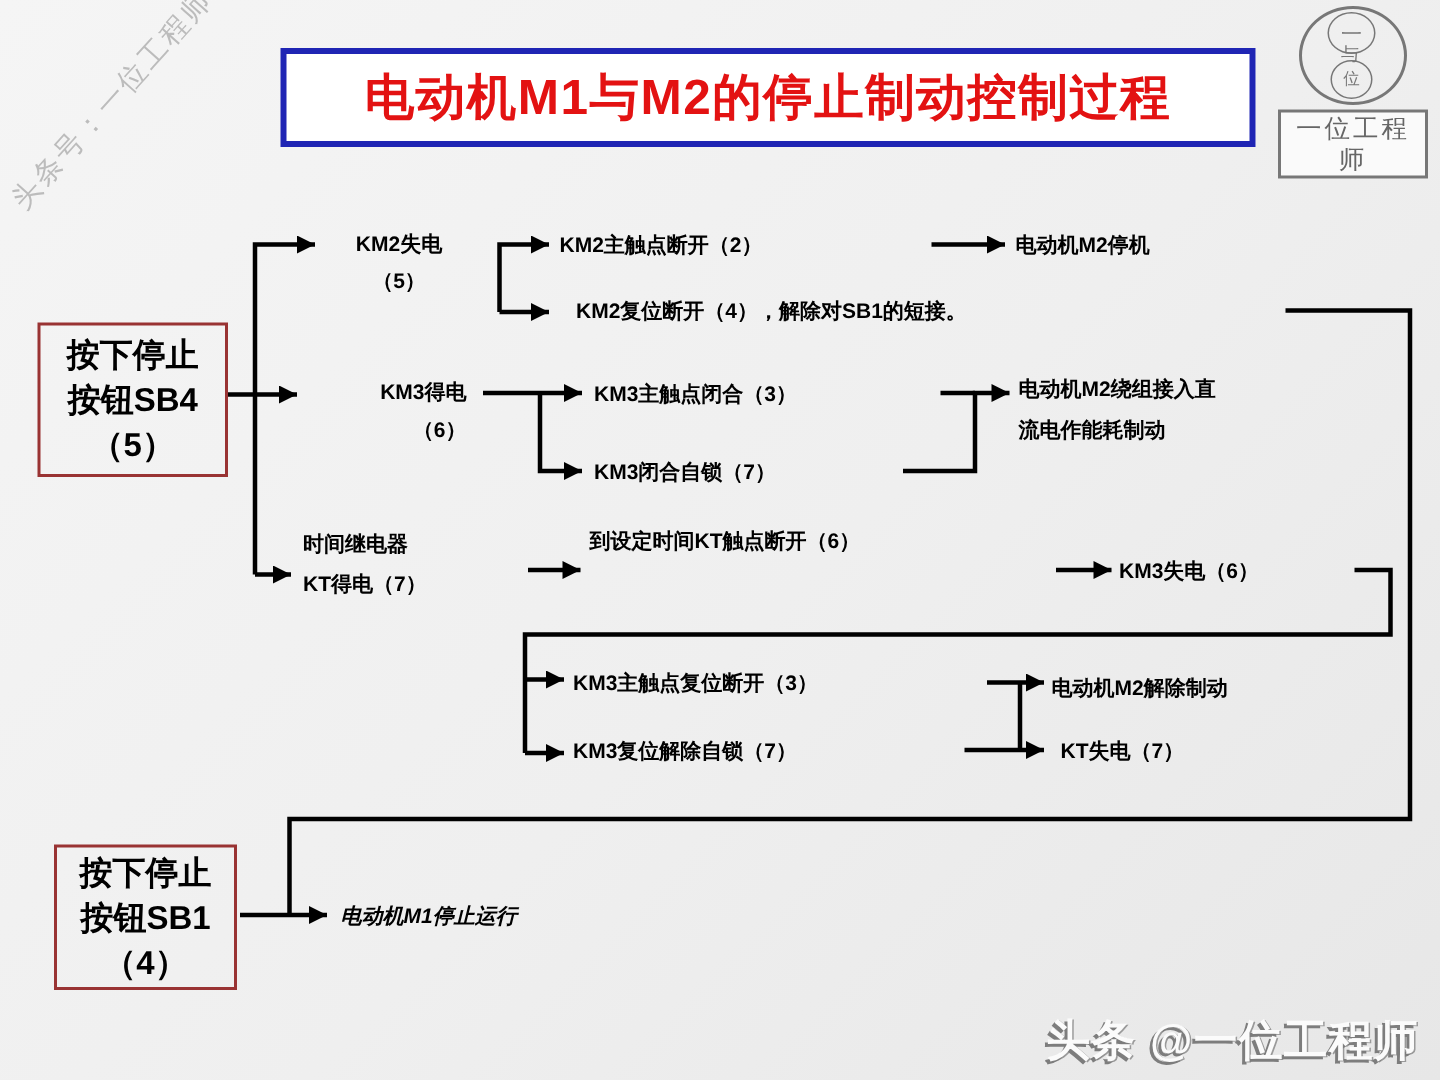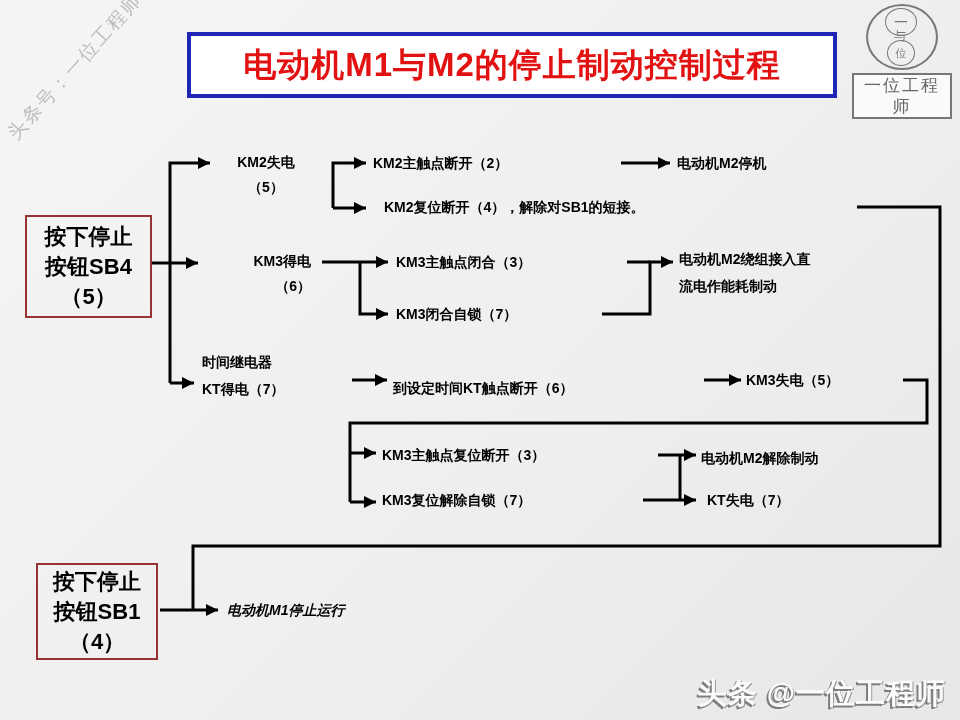--- a/index.html
+++ b/index.html
@@ -145,22 +145,22 @@
   <div class="node twoline" style="left:679px;top:246px;">
     <div>电动机M2绕组接入直</div>
     <div>流电作能耗制动</div>
   </div>
   <div class="node" style="left:396px;top:302px;">KM3闭合自锁（7）</div>
 
   <div class="node twoline" style="left:202px;top:349px;">
     <div>时间继电器</div>
     <div>KT得电（7）</div>
   </div>
-  <div class="node" style="left:393px;top:376px;text-align:right;">到设定时间KT触点断开（6）</div>
-  <div class="node" style="left:746px;top:368px;">KM3失电（5）</div>
+  <div class="node" style="left:393px;top:348px;text-align:right;">到设定时间KT触点断开（6）</div>
+  <div class="node" style="left:746px;top:368px;">KM3失电（6）</div>
 
   <div class="node" style="left:382px;top:443px;">KM3主触点复位断开（3）</div>
   <div class="node" style="left:701px;top:446px;">电动机M2解除制动</div>
   <div class="node" style="left:382px;top:488px;">KM3复位解除自锁（7）</div>
   <div class="node" style="left:707px;top:488px;">KT失电（7）</div>
 
   <div class="node" style="left:227px;top:598px;font-style:italic;">电动机M1停止运行</div>
 
   <div class="footer">头条 @一位工程师</div>
 

